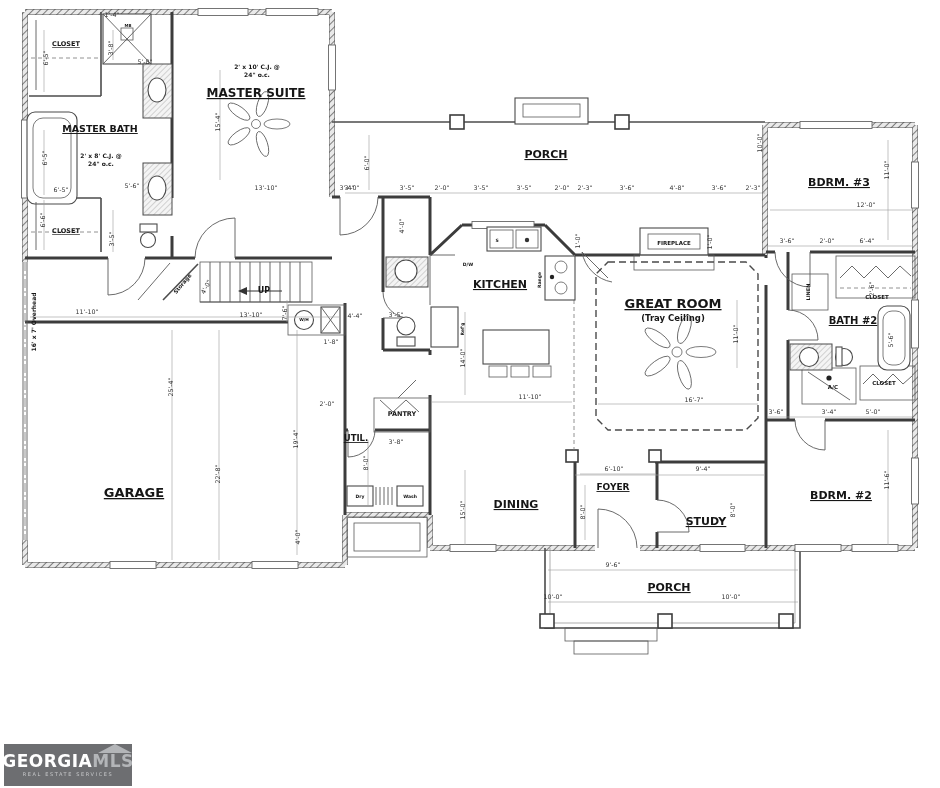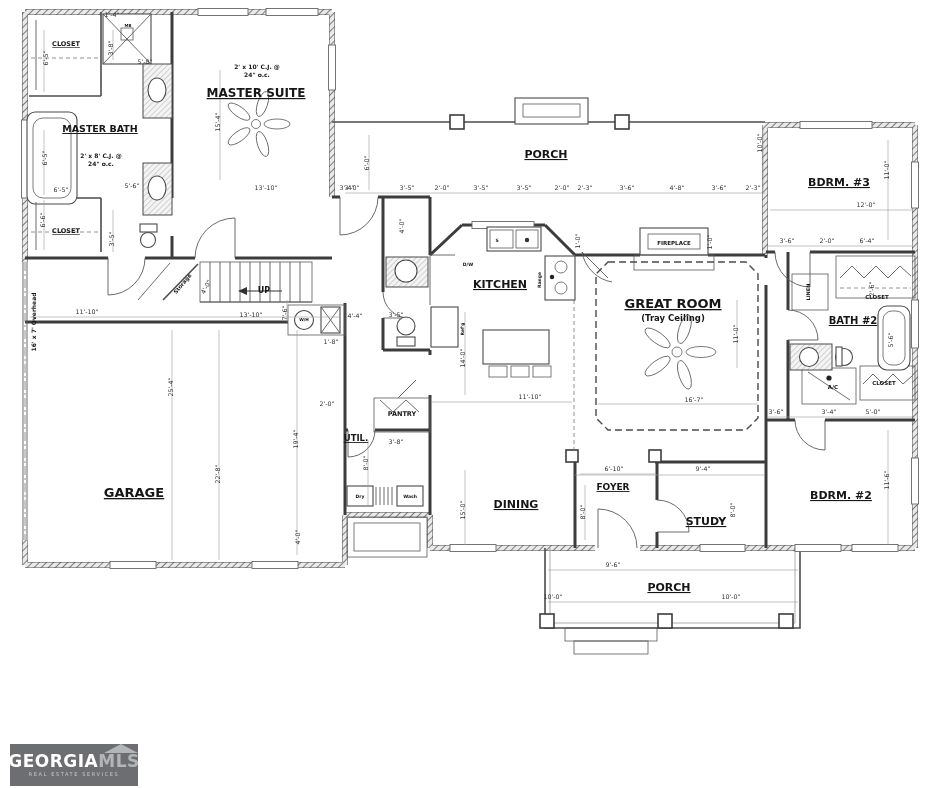--- a/index.html
+++ b/index.html
@@ -20,21 +20,21 @@
   .win{fill:#ffffff;stroke:#666;stroke-width:0.9;}
   .fix{fill:#ffffff;stroke:#4a4a4a;stroke-width:1.1;}
   .fixthin{fill:none;stroke:#5a5a5a;stroke-width:0.8;}
   .counter{fill:url(#counterhatch);stroke:#4a4a4a;stroke-width:1;}
   .col{fill:#ffffff;stroke:#3c3c3c;stroke-width:1.6;}
   
   text.room{font-family:"DejaVu Sans",sans-serif;font-weight:bold;fill:#161616;text-anchor:middle;}
   text.room.ul{text-decoration:underline;}
   text.dim{font-family:"DejaVu Sans",sans-serif;fill:#333;text-anchor:middle;font-size:6.3px;}
   
-  #logo{position:absolute;left:10px;top:744px;width:128px;height:42px;background:#6d6e71;
+  #logo{position:absolute;left:4px;top:744px;width:128px;height:42px;background:#6d6e71;
         display:flex;flex-direction:column;justify-content:center;align-items:center;}
   #logo .row1{font-weight:bold;font-size:17px;line-height:17px;letter-spacing:0.5px;color:#ffffff;position:relative;}
   #logo .row1 .mls{color:#b3b5b8;font-weight:bold;}
   #logo .roof{position:absolute;right:2px;top:-9px;width:0;height:0;
         border-left:17px solid transparent;border-right:17px solid transparent;
         border-bottom:9px solid #b3b5b8;}
   #logo .row2{font-size:5px;letter-spacing:1.6px;color:#c9cacc;margin-top:1px;}
 </style>
 </head>
 <body>

